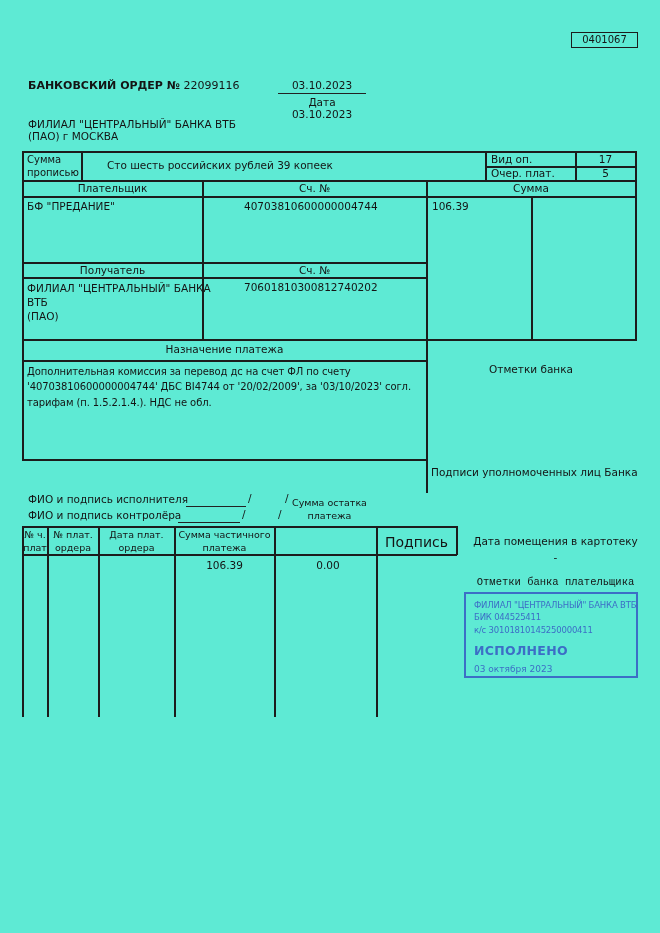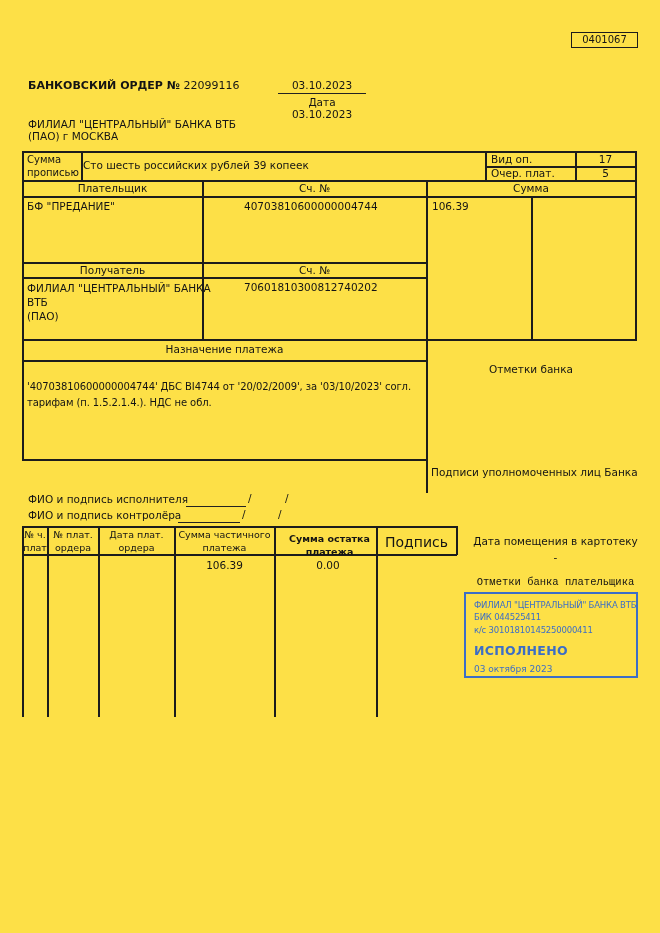--- a/index.html
+++ b/index.html
@@ -1,16 +1,16 @@
 <!DOCTYPE html>
 <html><head>
 <meta charset="utf-8">
 <style>
   html,body{margin:0;padding:0;background:#fff;}
-  .page{position:relative;width:660px;height:933px;background:#fde047;overflow:hidden;
+  .page{position:relative;width:660px;height:933px;background:#5eead4;overflow:hidden;
         font-family:"DejaVu Sans", sans-serif;color:#141414;}
   .txt{position:absolute;white-space:nowrap;font-size:10.5px;color:#141414;}
   .sm{font-size:9.5px;}
   .ctr{text-align:center;}
   .b{font-weight:bold;}
   .hl{position:absolute;height:2px;background:#1c1c1c;}
   .vl{position:absolute;width:2px;background:#1c1c1c;}
   .hlt{position:absolute;height:1.5px;background:#1c1c1c;}
   .vlt{position:absolute;width:1.5px;background:#1c1c1c;}
   .uline{position:absolute;border-bottom:1px solid #222;}
@@ -61,21 +61,21 @@
   <div class="vl" style="left:575px;top:151px;height:30px;"></div>
   <div class="vl" style="left:635px;top:151px;height:190px;"></div>
   <div class="vl" style="left:202px;top:180px;height:161px;"></div>
   <div class="vl" style="left:426px;top:180px;height:313px;"></div>
   <div class="vl" style="left:531px;top:196px;height:145px;"></div>
 
   <div class="txt" style="left:27px;top:153px;font-size:10px;line-height:13px;white-space:normal;width:54px;">
     <span>Сумма</span><br>
     <span>прописью</span>
   </div>
-  <div class="txt" style="left:83px;top:159px;">Сто шесть российских рублей 39 копеек</div>
+  <div class="txt" style="left:107px;top:159px;">Сто шесть российских рублей 39 копеек</div>
   <div class="txt" style="left:491px;top:153px;">Вид оп.</div>
   <div class="txt ctr" style="left:575px;top:153px;width:61px;">17</div>
   <div class="txt" style="left:491px;top:167px;">Очер. плат.</div>
   <div class="txt ctr" style="left:575px;top:167px;width:61px;">5</div>
 
   <div class="txt ctr" style="left:22px;top:182px;width:181px;">Плательщик</div>
   <div class="txt ctr" style="left:202px;top:182px;width:225px;">Сч. №</div>
   <div class="txt ctr" style="left:426px;top:182px;width:210px;">Сумма</div>
 
   <div class="txt" style="left:27px;top:200px;">БФ "ПРЕДАНИЕ"</div>
@@ -85,20 +85,21 @@
   <div class="txt ctr" style="left:22px;top:264px;width:181px;">Получатель</div>
   <div class="txt ctr" style="left:202px;top:264px;width:225px;">Сч. №</div>
 
   <div class="txt" style="left:27px;top:281px;line-height:14px;white-space:normal;width:200px;">
     <span>ФИЛИАЛ "ЦЕНТРАЛЬНЫЙ" БАНКА ВТБ</span><br>
     <span>(ПАО)</span>
   </div>
   <div class="txt" style="left:244px;top:281px;">70601810300812740202</div>
 
   <div class="txt ctr" style="left:22px;top:343px;width:405px;">Назначение платежа</div>
+  <div class="txt purp" style="left:27px;top:364px;">Дополнительная комиссия за перевод дс на счет ФЛ по счету</div>
   <div class="txt purp" style="left:27px;top:379px;">'40703810600000004744' ДБС BI4744 от '20/02/2009', за '03/10/2023' согл.</div>
   <div class="txt purp" style="left:27px;top:395px;">тарифам (п. 1.5.2.1.4.). НДС не обл.</div>
 
   <div class="txt ctr" style="left:426px;top:363px;width:210px;">Отметки банка</div>
   <div class="txt" style="left:431px;top:466px;">Подписи уполномоченных лиц Банка</div>
 
   <div class="txt" style="left:28px;top:493px;">ФИО и подпись исполнителя</div>
   <div class="uline" style="left:186px;top:493px;width:60px;height:13px;"></div>
   <div class="txt" style="left:248px;top:492px;">/</div>
   <div class="txt" style="left:285px;top:492px;">/</div>
@@ -127,21 +128,21 @@
     <span>ордера</span>
   </div>
   <div class="txt sm ctr" style="left:98px;top:528px;width:77px;line-height:13px;white-space:normal;">
     <span>Дата плат.</span><br>
     <span>ордера</span>
   </div>
   <div class="txt sm ctr" style="left:174px;top:528px;width:101px;line-height:13px;white-space:normal;">
     <span>Сумма частичного</span><br>
     <span>платежа</span>
   </div>
-  <div class="txt sm ctr" style="left:274px;top:532px;width:111px;line-height:13px;white-space:normal;font-weight:bold;">
+  <div class="txt sm ctr" style="left:274px;top:496px;width:111px;line-height:13px;white-space:normal;">
     <span>Сумма остатка</span><br>
     <span>платежа</span>
   </div>
   <div class="txt ctr" style="left:376px;top:534px;width:81px;font-size:14px;">Подпись</div>
 
   <div class="txt ctr" style="left:174px;top:559px;width:101px;">106.39</div>
   <div class="txt ctr" style="left:274px;top:559px;width:108px;">0.00</div>
 
   <div class="txt ctr" style="left:465px;top:535px;width:181px;">Дата помещения в картотеку</div>
   <div class="txt ctr" style="left:465px;top:551px;width:181px;">-</div>

